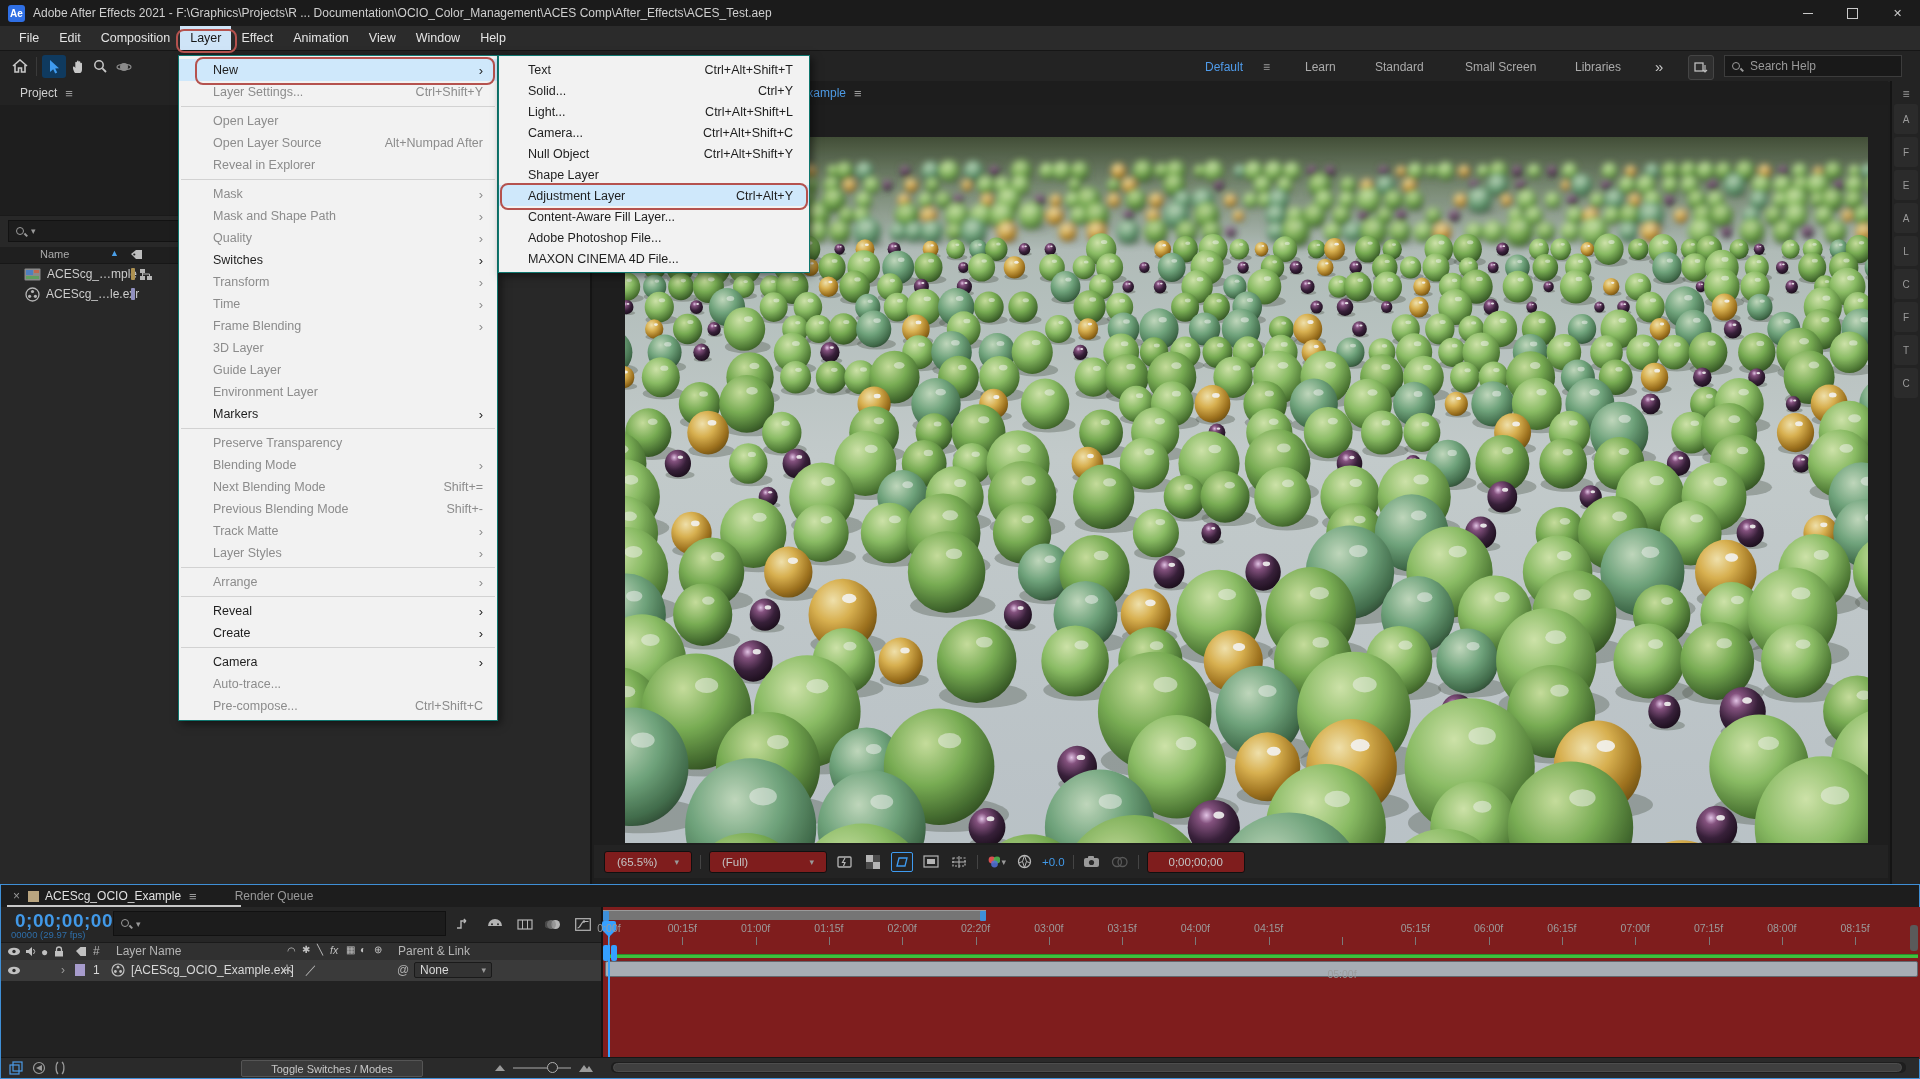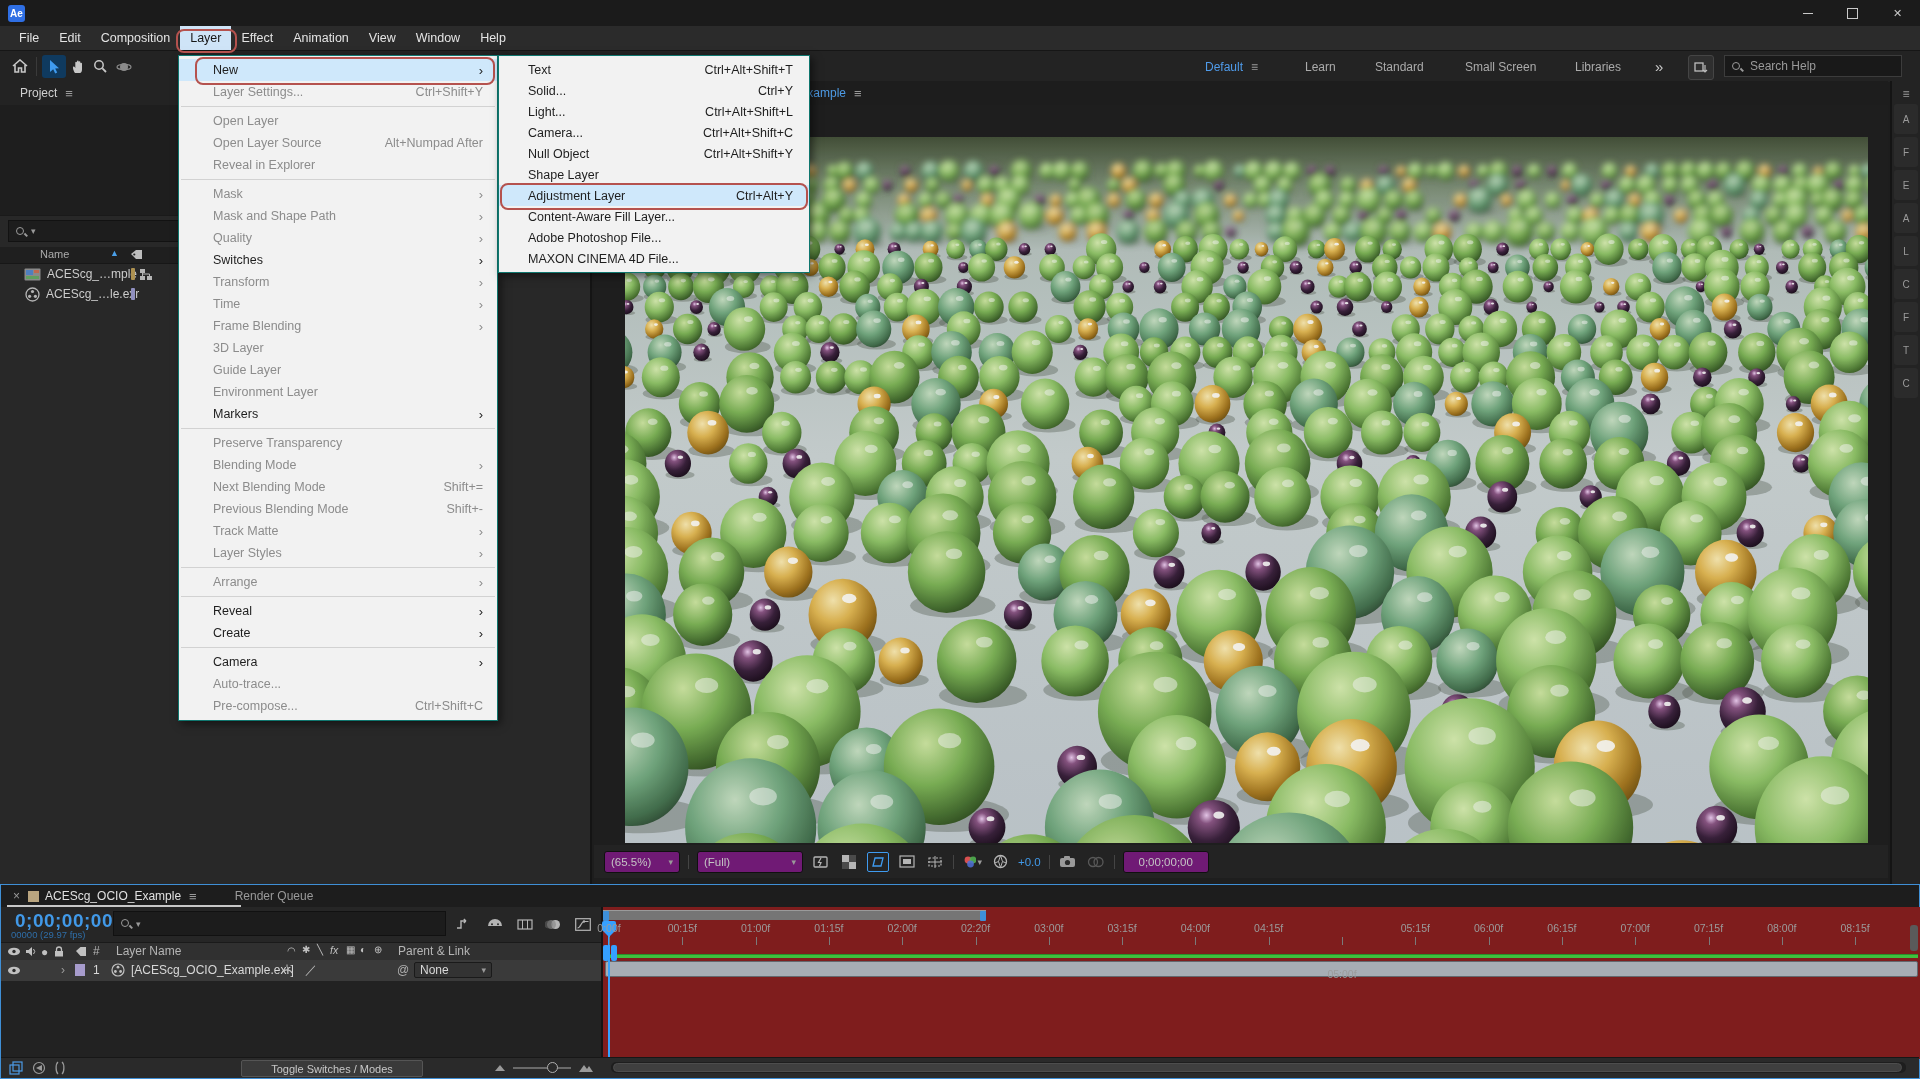--- a/index.html
+++ b/index.html
@@ -41,22 +41,22 @@
                color:#ababab;font-size:11px;}
   .proj-row{position:absolute;left:0;width:100%;height:20px;display:flex;align-items:center;color:#cccccc;font-size:12px;}
   .chip{width:4px;height:12px;border-radius:1px;}
   #proj-footer{position:absolute;left:0;bottom:3px;width:100%;height:28px;background:#282828;border-top:1px solid #1a1a1a;
                display:flex;align-items:center;gap:14px;padding-left:10px;box-sizing:border-box;}
   #bpc-box{background:#333333;border-radius:3px;color:#b8b8b8;font-size:11px;padding:3px 8px;}
   
   #viewer-panel{left:594px;top:81px;width:1294px;height:803px;background:#1e1e1e;}
   #viewer-img{position:absolute;left:31px;top:56px;width:1243px;height:706px;background:#0c0c0c;}
   #viewer-toolbar{position:absolute;left:0;top:764px;width:100%;height:33px;background:#232323;display:flex;align-items:center;gap:8px;padding-left:10px;box-sizing:border-box;}
-  .vt-box{background:#701a75;border:1px solid #101010;border-radius:3px;height:20px;display:flex;align-items:center;
-          padding:0 6px;color:#c4c4c4;font-size:11.5px;gap:8px;text-align:right;}
+  .vt-box{background:#7f1d1d;border:1px solid #101010;border-radius:3px;height:20px;display:flex;align-items:center;
+          padding:0 12px;color:#c4c4c4;font-size:11.5px;gap:8px;text-align:right;}
   .vt-ic{width:20px;height:18px;display:flex;align-items:center;justify-content:center;}
   .caret{font-size:9px;color:#9a9a9a;}
   
   #right-dock{left:1890px;top:81px;width:30px;height:803px;background:#232323;border-left:2px solid #141414;box-sizing:border-box;}
   .dock-tab{width:24px;height:30px;margin:3px auto 0 auto;background:#2b2b2b;border-radius:3px;display:flex;align-items:center;justify-content:center;color:#9a9a9a;font-size:10px;overflow:hidden;}
   
   #timeline{left:0;top:884px;width:1920px;height:195px;background:#262626;border:1px solid #3f8fd6;box-sizing:border-box;}
   #tl-tabbar{position:absolute;left:0;top:0;width:100%;height:22px;background:#1d1d1d;display:flex;align-items:center;}
   #tl-tab-underline{position:absolute;left:6px;top:20px;width:234px;height:2px;background:#c8c8c8;}
   #tl-timecode{position:absolute;left:14px;top:25px;color:#4199e8;font-size:19px;font-weight:bold;letter-spacing:0.5px;}
@@ -105,20 +105,21 @@
   svg.icn{display:block;}
   .seph{width:1px;height:14px;background:#444;}
 </style>
 </head>
 <body>
 
 <div id="root">
 
   <div id="titlebar" class="abs">
     <div id="ae-logo">Ae</div>
+    <div id="title-text">Adobe After Effects 2021 - F:\Graphics\Projects\R ... Documentation\OCIO_Color_Management\ACES Comp\After_Effects\ACES_Test.aep</div>
     <div id="win-controls">
       <div class="wbtn" id="btn-min">
           <span></span>
         </div>
       <div class="wbtn" id="btn-max">
           <span></span>
         </div>
       <div class="wbtn" id="btn-close">✕</div>
     </div>
   </div>
@@ -171,21 +172,21 @@
     <div class="tool" style="left:1688px;background:#2f2f2f;border:1px solid #454545">
       <svg class="icn" width="14" height="12">
           <rect x="1" y="1" width="8" height="8" fill="none" stroke="#bdbdbd" stroke-width="1.3"></rect>
           <path d="M11 3 L11 10 M9 8 L11 10 L13 8" stroke="#bdbdbd" stroke-width="1.2" fill="none"></path>
         </svg>
     </div>
     <div id="ws-search">
       <span class="mag"></span>
       <span>Search Help</span>
     </div>
-  <div class="ws-tab active" style="left: 1205px;">
+  <div class="ws-tab active" style="left: 1205px; gap: 12px;">
         <span>Default</span>
         <span style="margin-left: 8px; color: rgb(154, 154, 154);">≡</span>
       </div>
       <div class="ws-tab" style="left: 1305px;">
         <span>Learn</span>
       </div>
       <div class="ws-tab" style="left: 1375px;">
         <span>Standard</span>
       </div>
       <div class="ws-tab" style="left: 1465px;">

